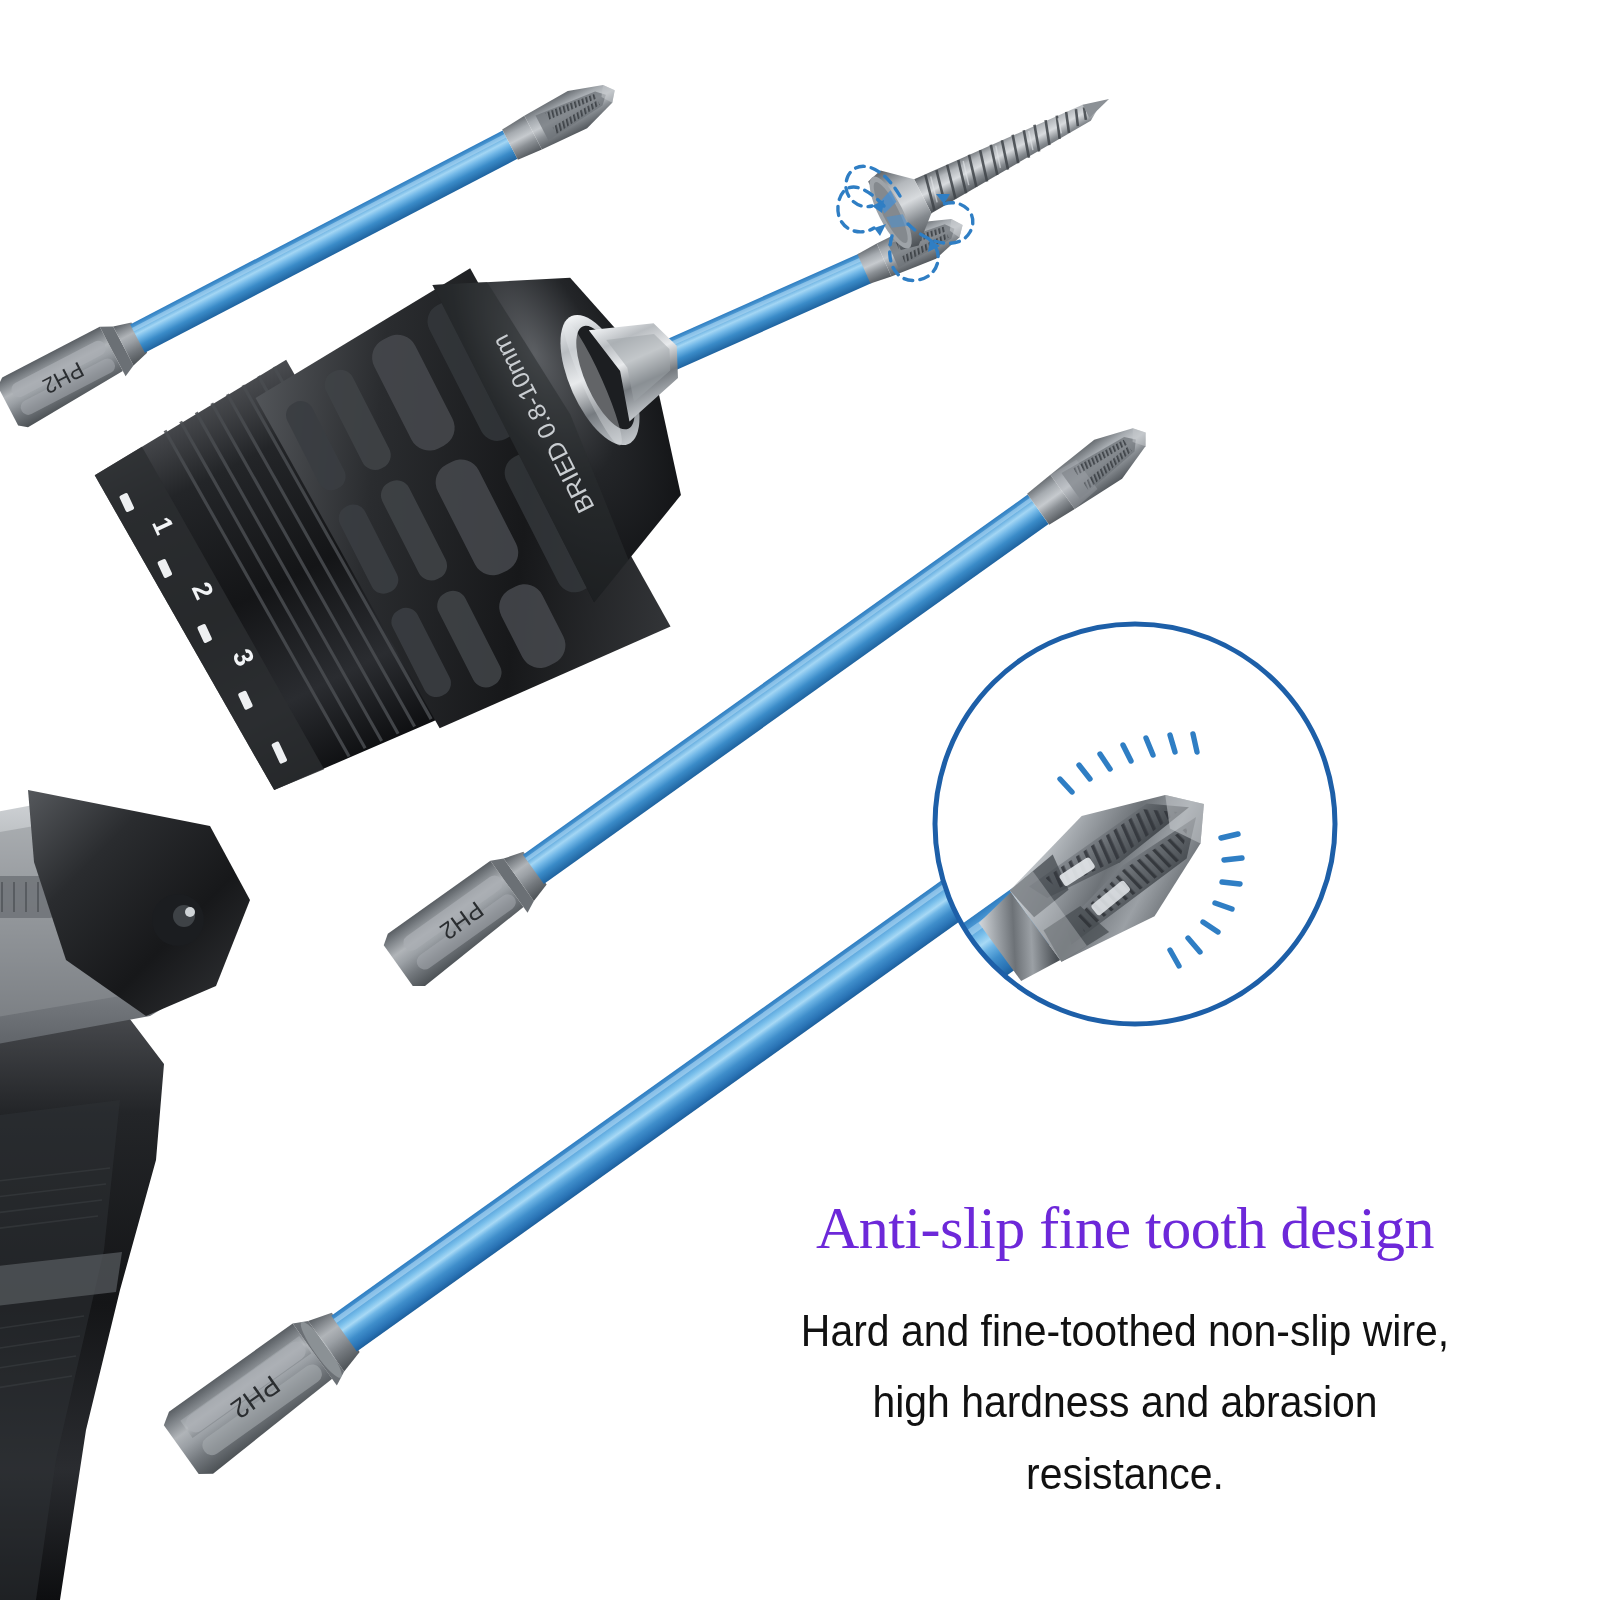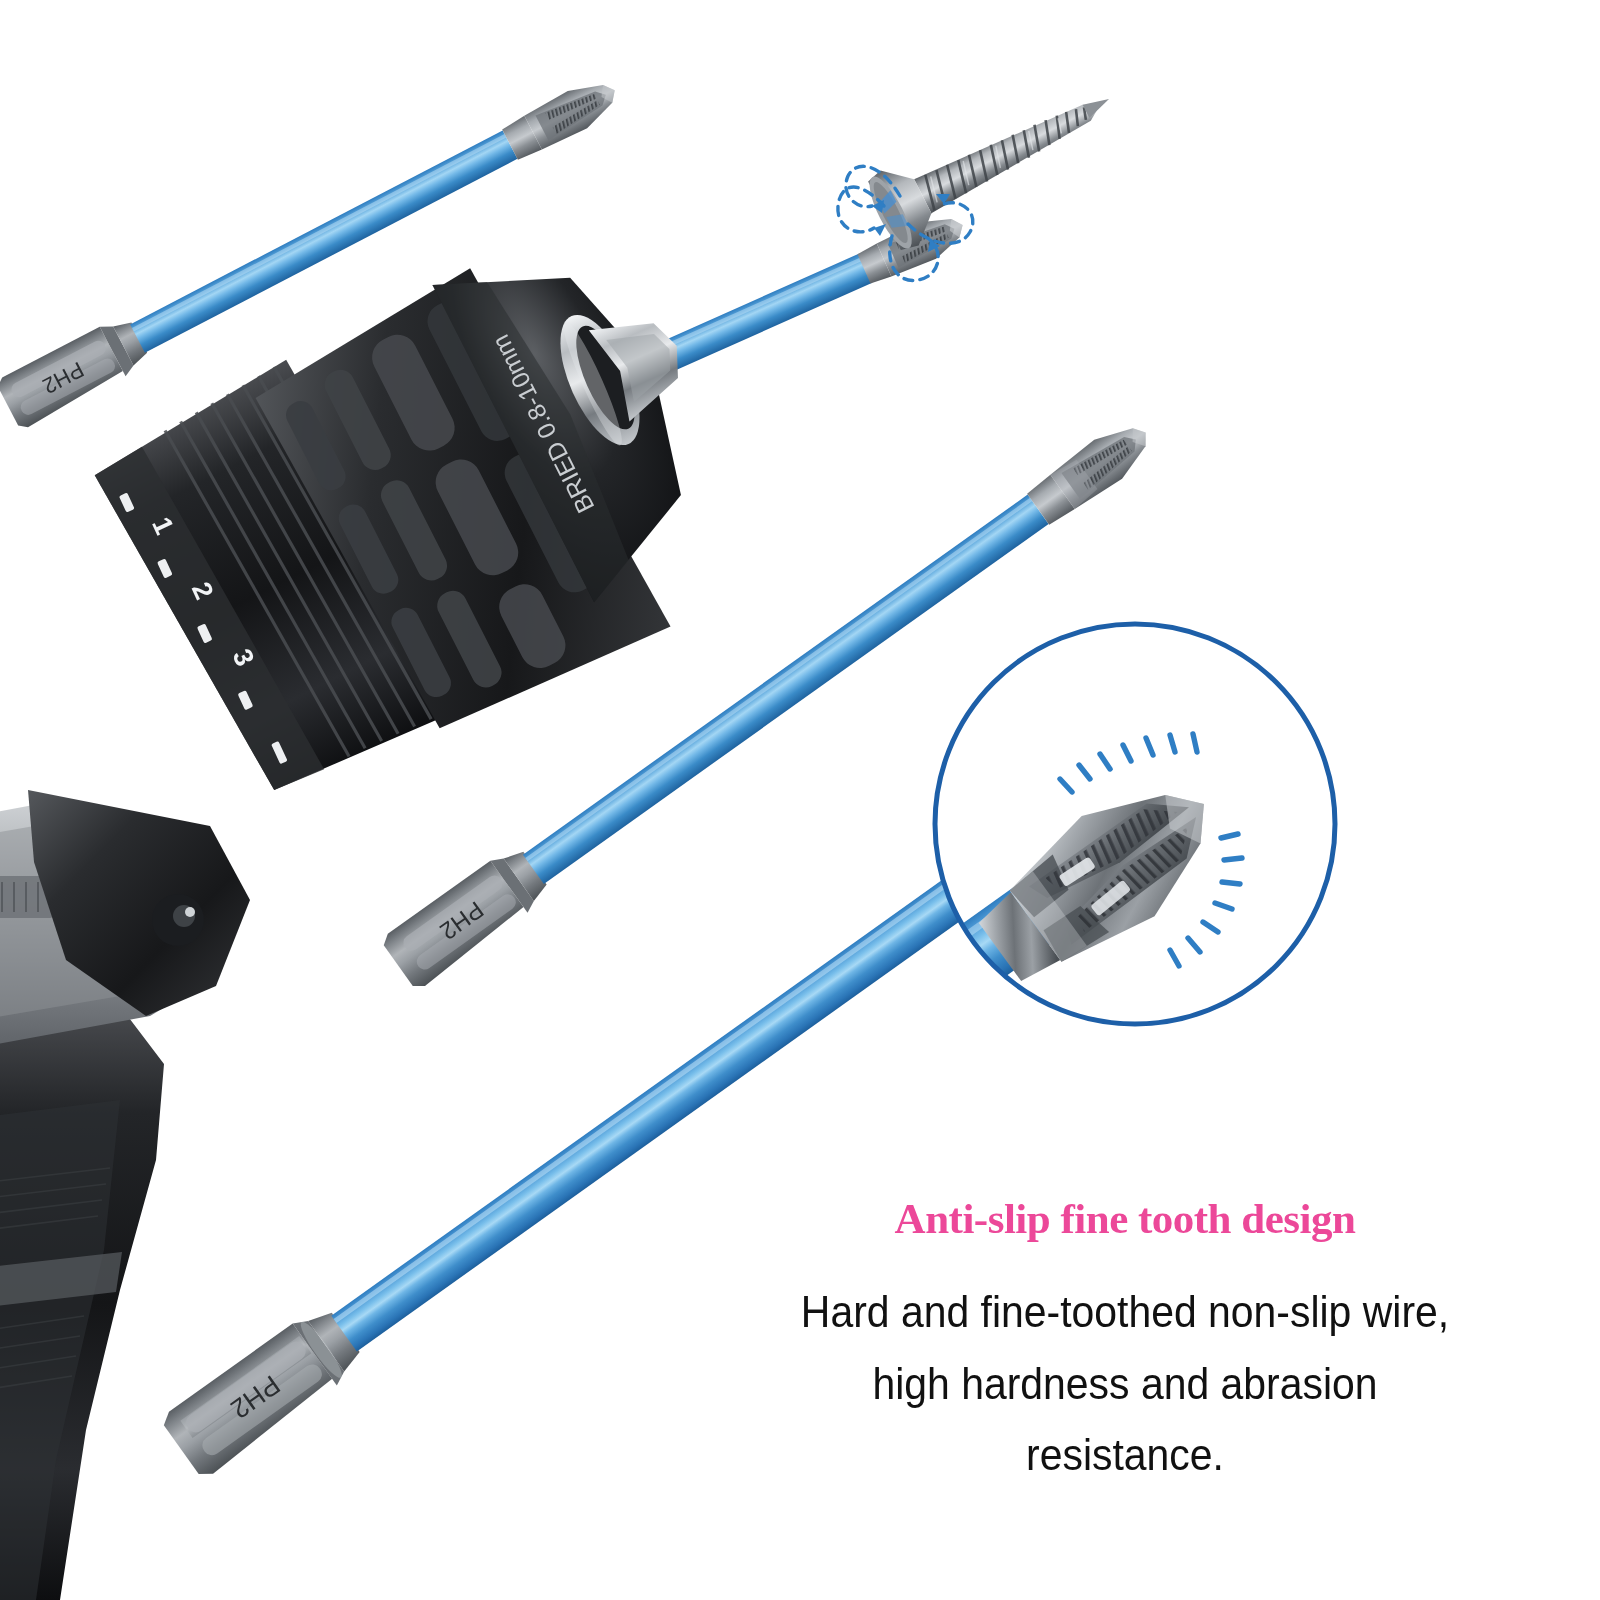--- a/index.html
+++ b/index.html
@@ -18,23 +18,23 @@
   .layer { position: absolute; top: 0; left: 0; width: 1600px; height: 1600px; }
   .txt-block {
     position: absolute;
     left: 745px;
     top: 1195px;
     width: 760px;
     text-align: center;
   }
   .headline {
     font-family: "Liberation Serif", serif;
-    font-weight: bold;
-    font-size: 43px;
-    color: #ec4899;
+    font-weight: normal;
+    font-size: 60px;
+    color: #6d28d9;
     letter-spacing: -0.5px;
     line-height: 1.1;
     margin: 0 0 34px 0;
     white-space: nowrap;
   }
   .body-line {
     font-family: "Liberation Sans", sans-serif;
     font-weight: 400;
     font-size: 44px;
     color: #111111;

